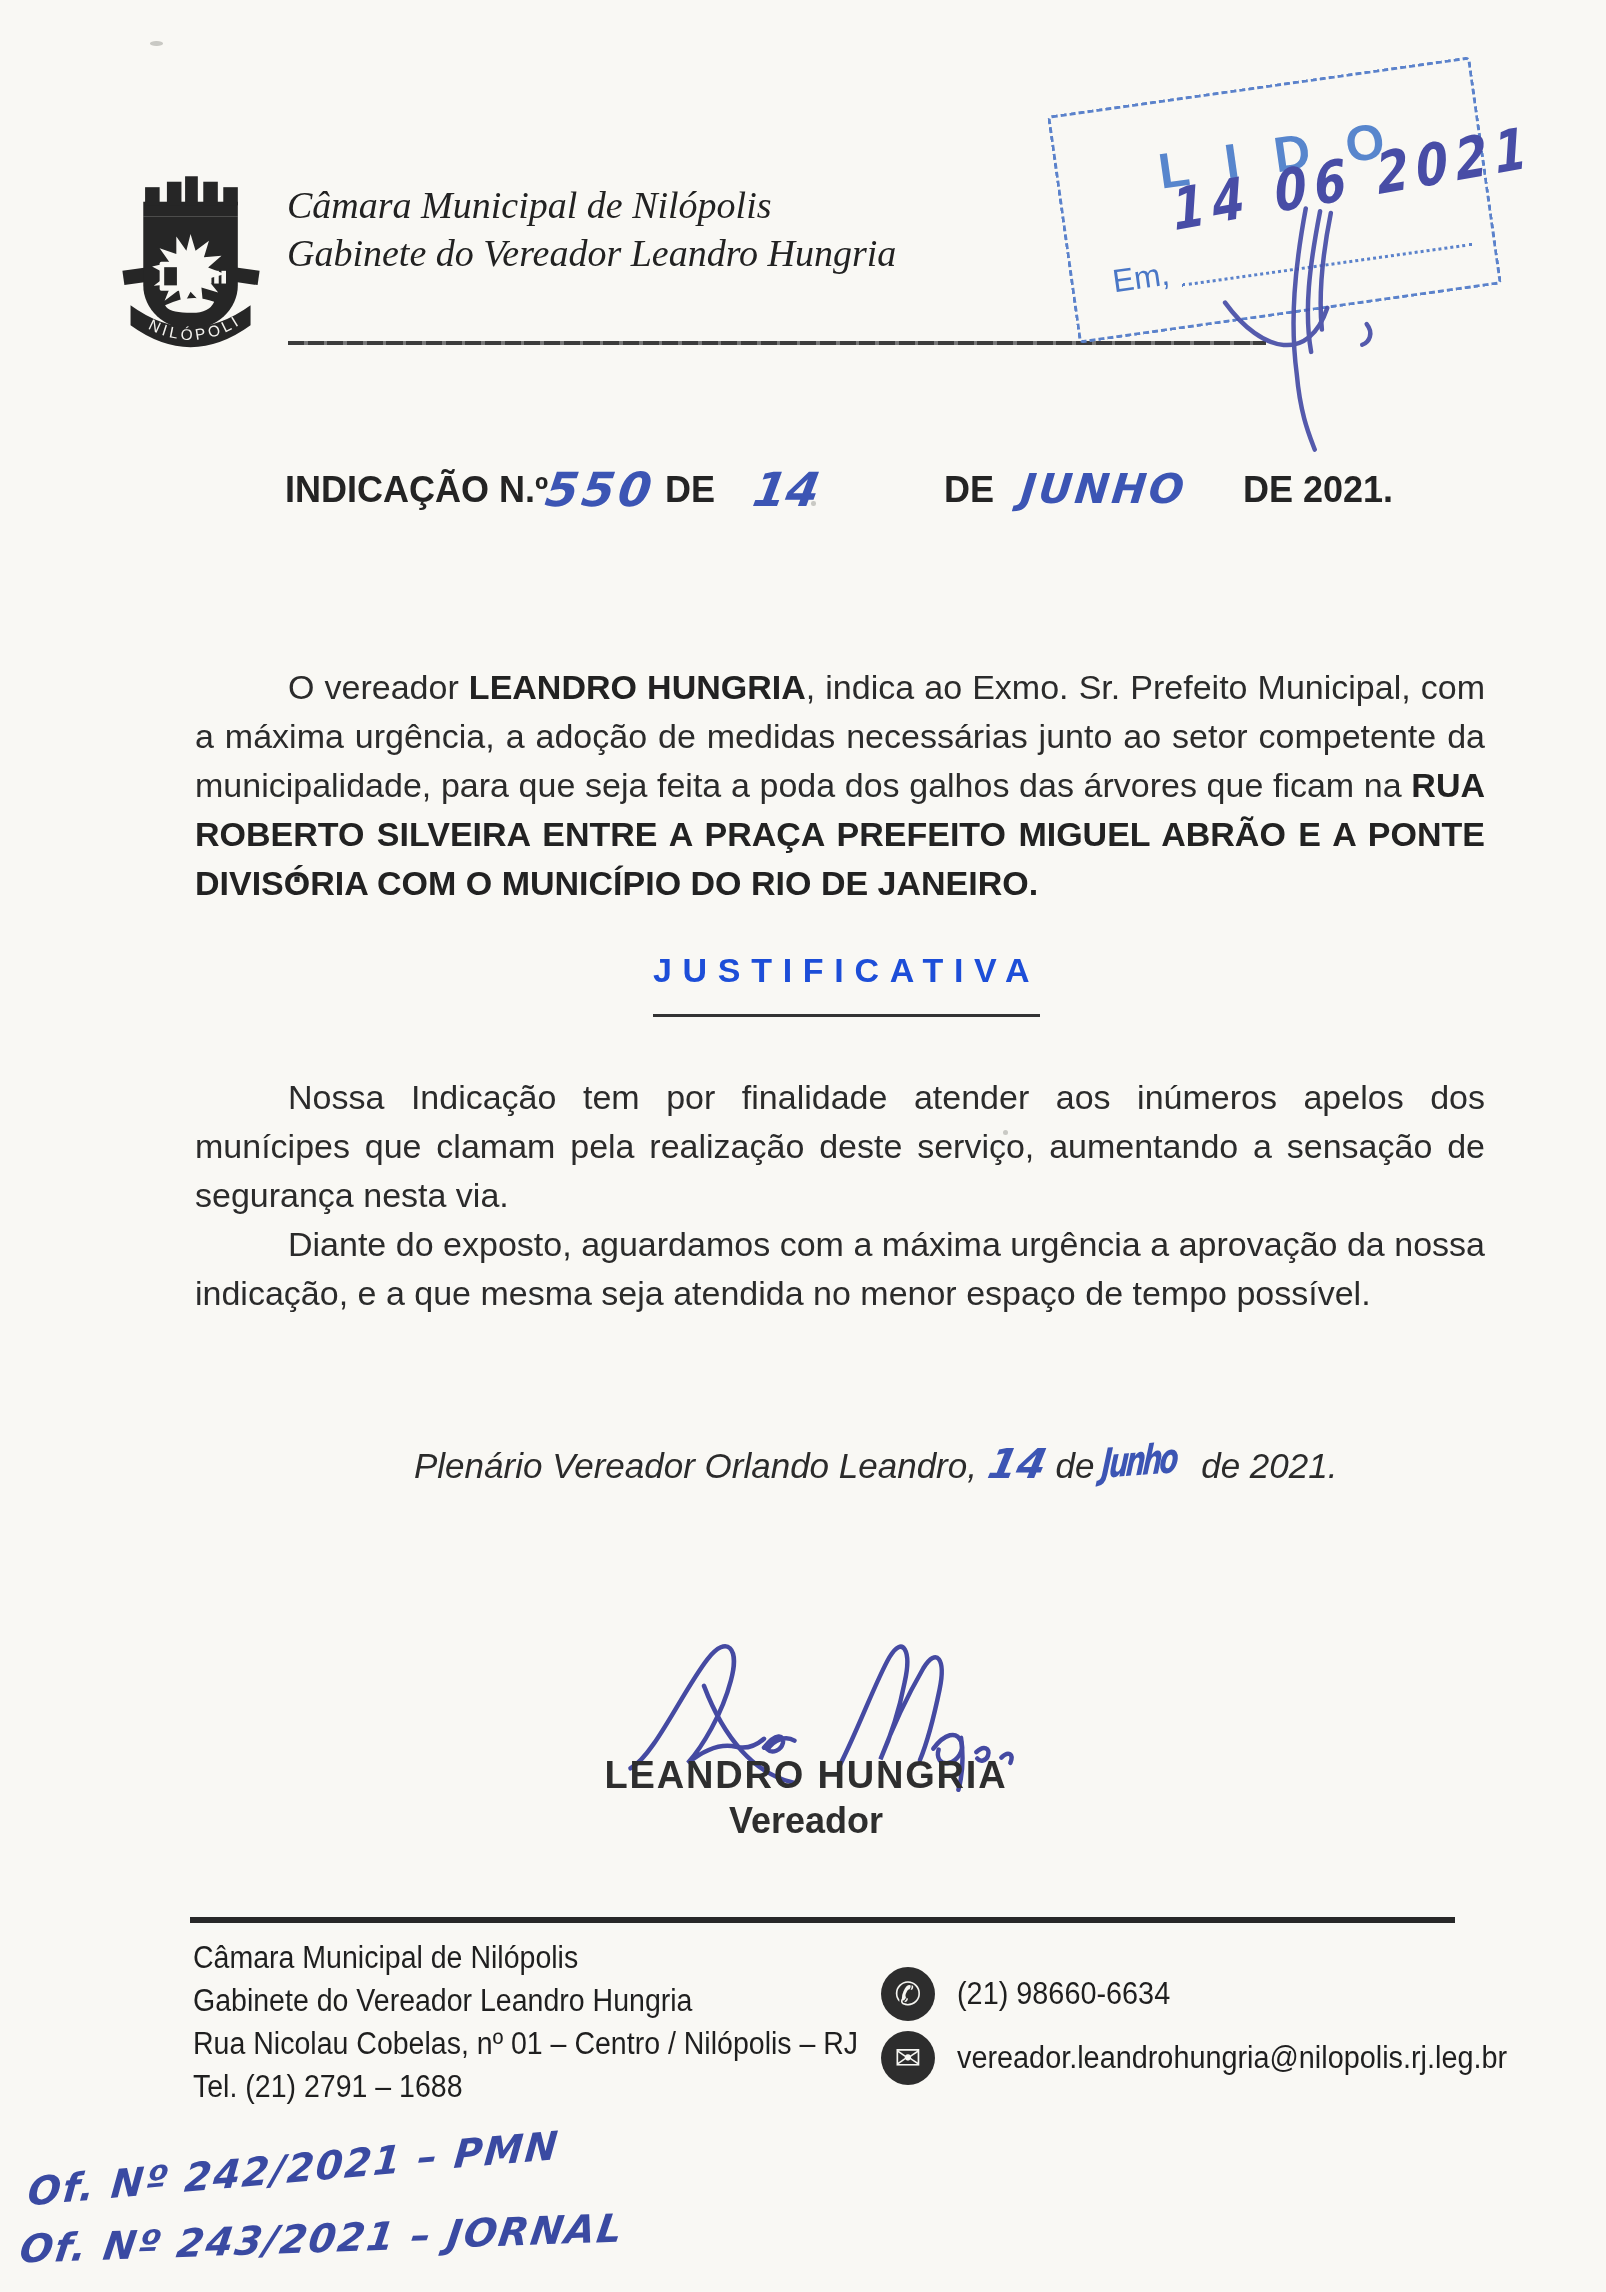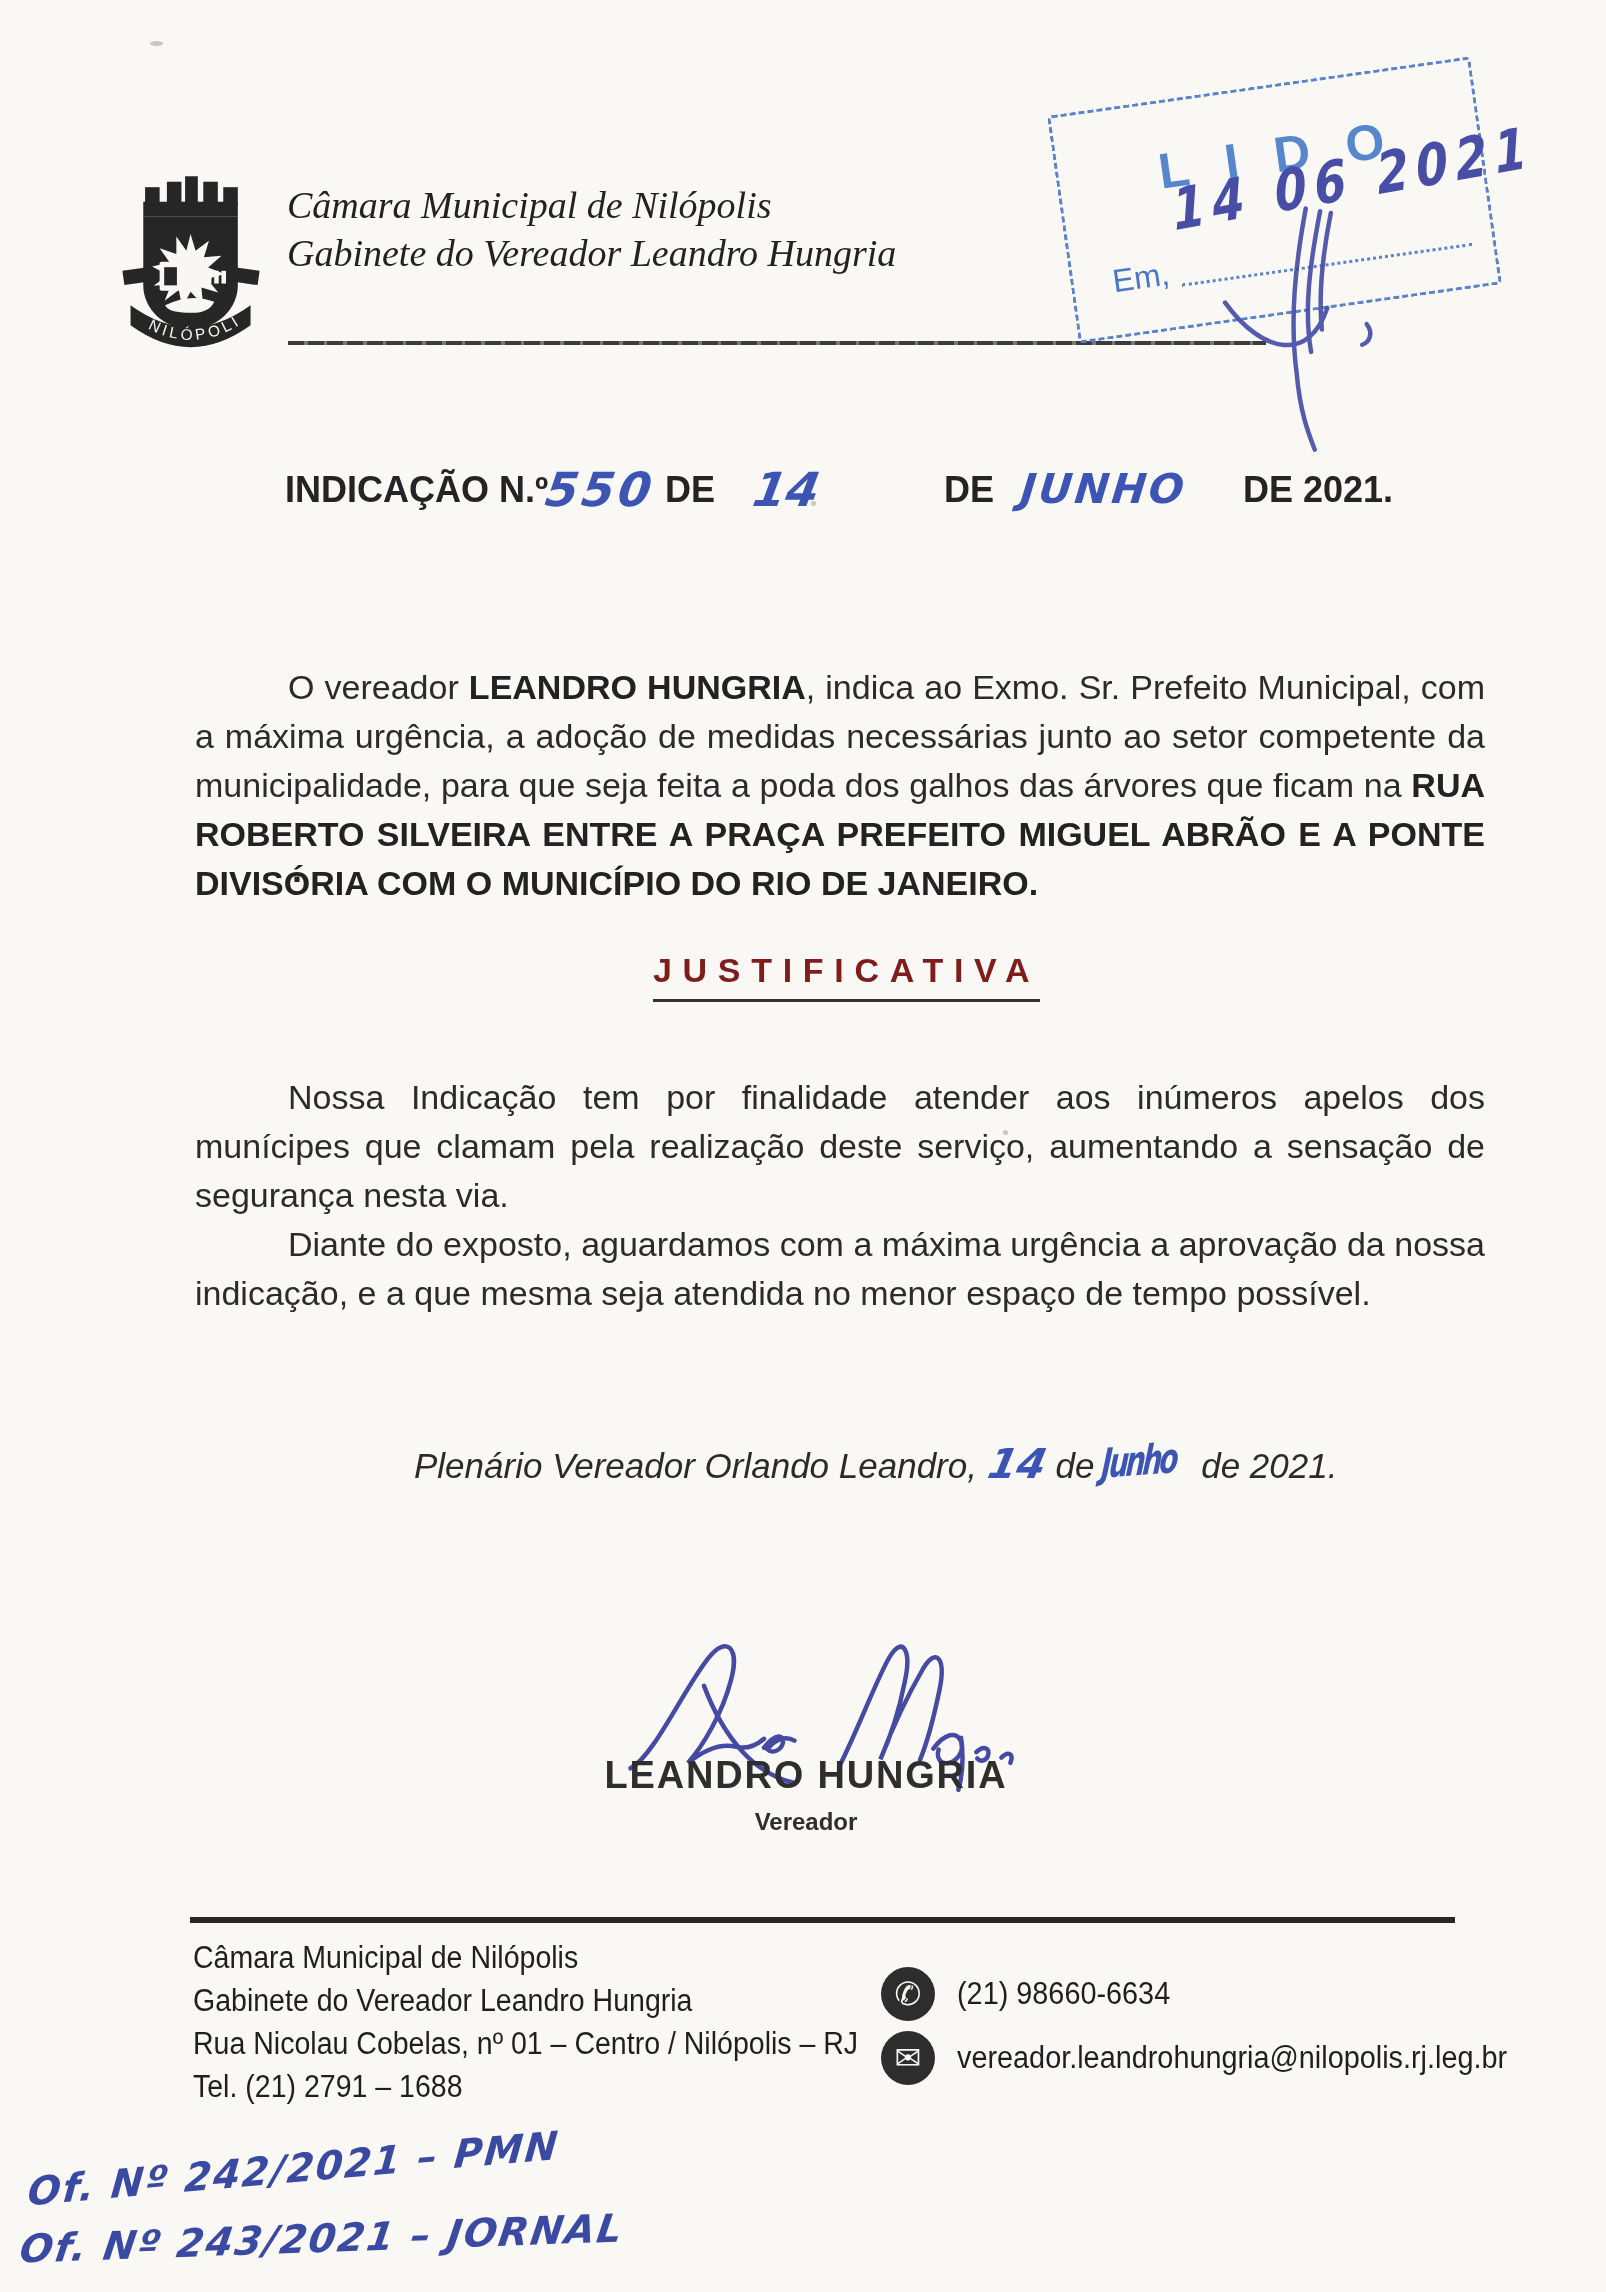--- a/index.html
+++ b/index.html
@@ -43,32 +43,32 @@
   .t-month{font-size:41px;letter-spacing:2.7px;transform:skewX(-6deg);}
   
   .para{position:absolute;left:195px;width:1290px;font-size:34px;line-height:49px;
     text-align:justify;color:#2b2b2b;}
   .p1{top:663px;text-indent:93px;}
   .p2{top:1073px;text-indent:93px;}
   .p3{top:1220px;text-indent:93px;}
   .bold{font-weight:700;color:#222;}
   .stray-period{position:absolute;left:292px;top:849px;font-size:36px;font-weight:700;}
   .justificativa{position:absolute;left:653px;top:951px;font-size:34px;font-weight:700;
-    letter-spacing:10.7px;color:#7f1d1d;border-bottom:3.6px solid #333;padding-bottom:9px;text-align:center;}
+    letter-spacing:10.7px;color:#1d4ed8;border-bottom:3.6px solid #333;padding-bottom:24px;text-align:center;}
   
   .plenary{position:absolute;left:414px;top:1440px;font:italic 400 35px "Liberation Sans",sans-serif;
     color:#2b2b2b;white-space:nowrap;}
   .pl-day{font-size:41px;margin:0 9px 0 12.5px;transform:skewX(-12deg);display:inline-block;}
   .pl-month{display:inline-block;font-size:41px;letter-spacing:-4.5px;
     transform:scaleX(.68) rotate(-3deg) skewX(-10deg);transform-origin:left bottom;margin:0 -7.2px 0 5.4px;}
   
   .sig-svg{position:absolute;left:618px;top:1632px;width:421px;height:175px;}
   .sig-block{position:absolute;left:573px;top:1754px;width:466px;text-align:center;color:#2e2e2e;}
   .sig-name{font-size:38px;font-weight:700;letter-spacing:1.8px;}
-  .sig-role{font-size:24px;font-weight:700;margin-top:11px;}
+  .sig-role{font-size:36px;font-weight:700;margin-top:3px;}
   
   .footer-rule{position:absolute;left:190px;top:1917px;width:1265px;height:6.3px;background:#282828;}
   .footer-left{position:absolute;left:193px;top:1936px;font-size:31px;line-height:43px;
     color:#1f1f1f;transform:scaleX(.92);transform-origin:left top;white-space:nowrap;}
   .contact-row{position:absolute;display:flex;align-items:center;gap:21.5px;}
   .row-phone{left:881px;top:1967px;}
   .row-email{left:881px;top:2031px;}
   .icon-circle{width:54px;height:54px;border-radius:50%;background:#2d2d2d;color:#f6f6f2;
     display:flex;align-items:center;justify-content:center;font-size:32px;flex:0 0 auto;}
   .contact-text{font-size:31px;color:#1f1f1f;transform:scaleX(.93);transform-origin:left center;white-space:nowrap;}

